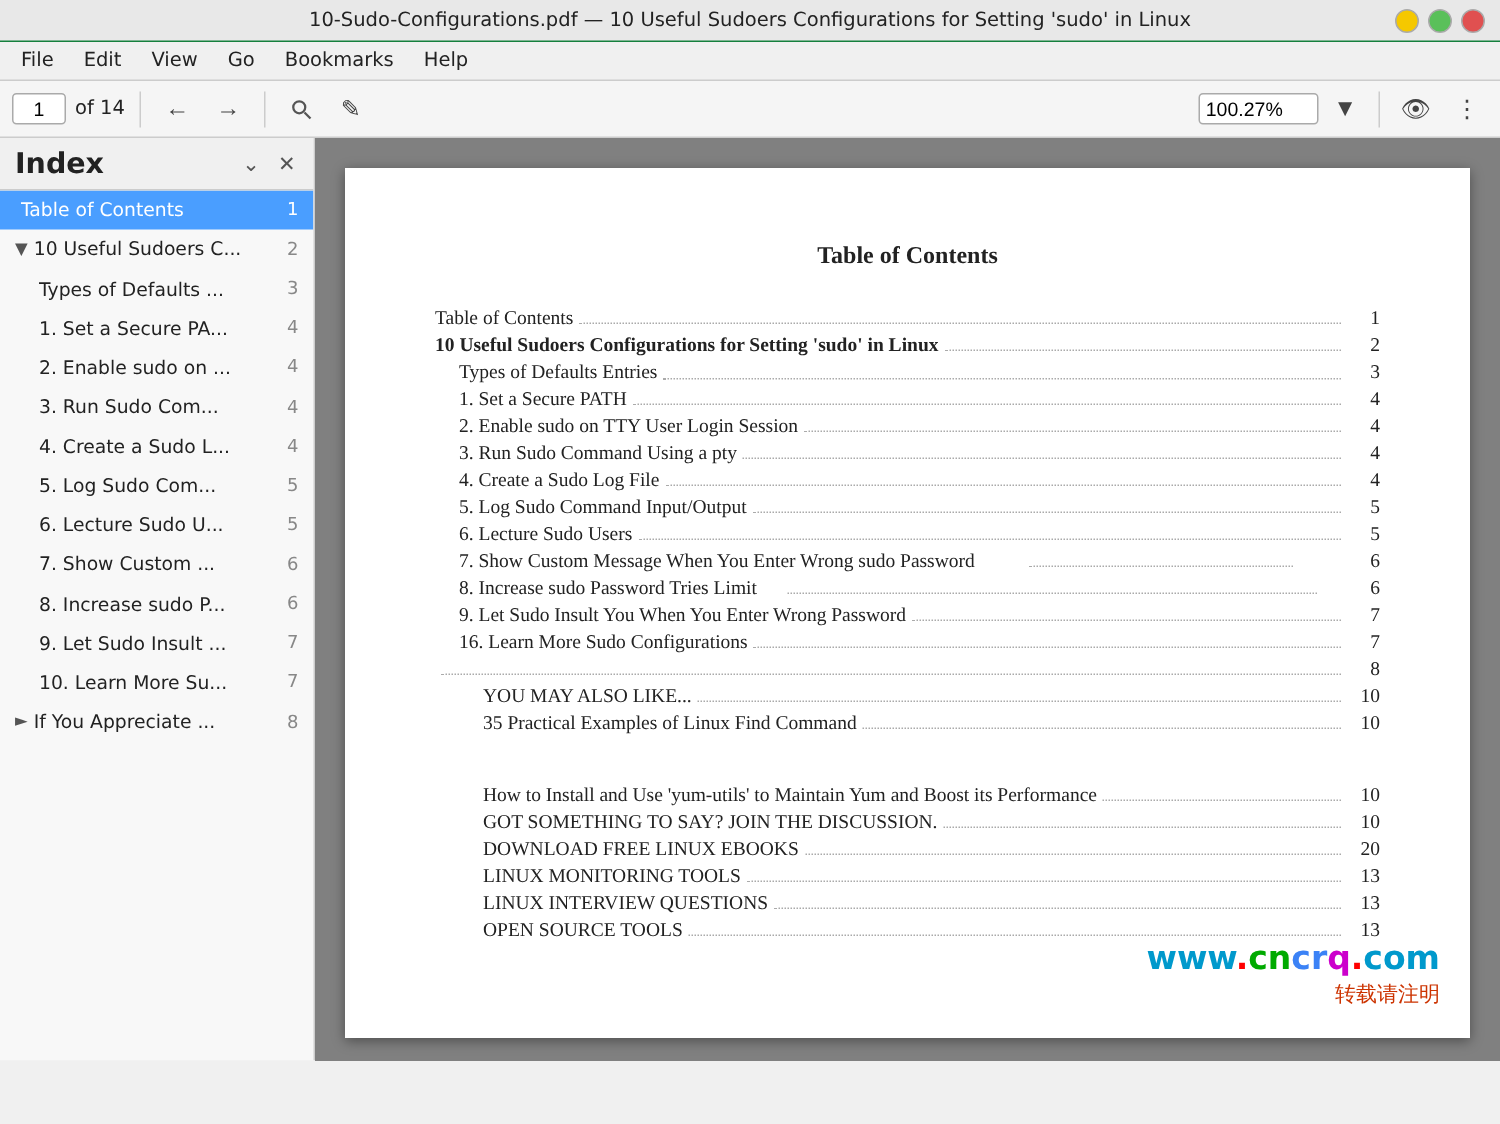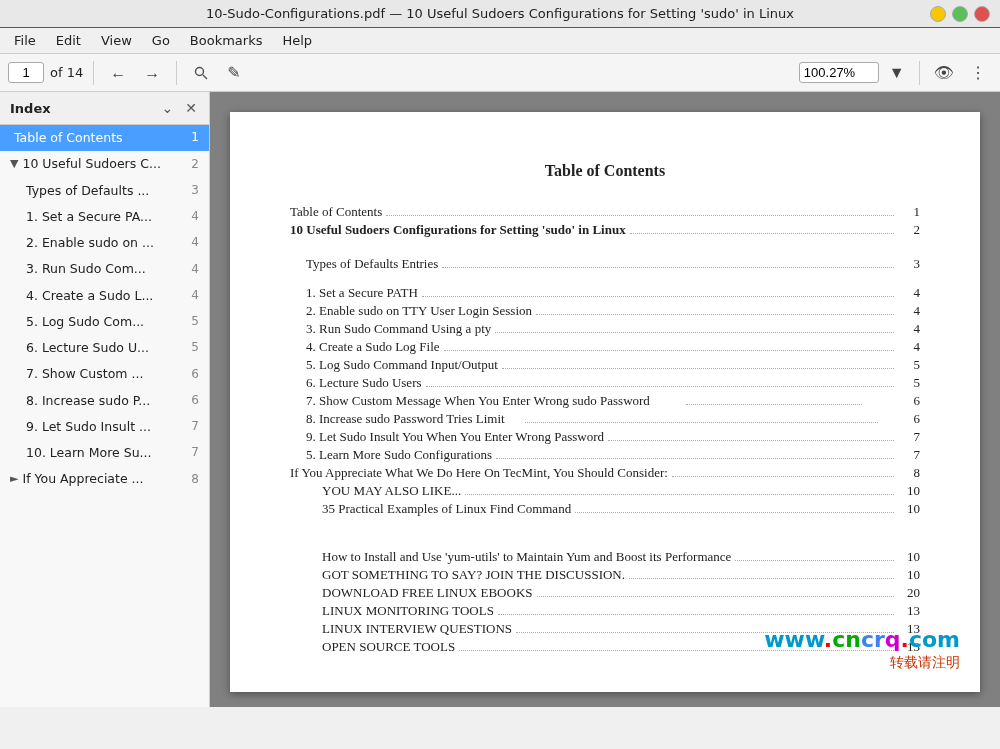--- a/index.html
+++ b/index.html
@@ -105,21 +105,21 @@
       overflow: hidden;
     }
     #sidebar-header {
       display: flex;
       align-items: center;
       justify-content: space-between;
       padding: 6px 10px;
       border-bottom: 1px solid #ccc;
       background: #f0f0f0;
     }
-    .sidebar-header-label { font-size: 13px; font-weight: 600; }
+    .sidebar-header-label { font-size: 19px; font-weight: 600; }
     .sidebar-header-icons { display: flex; gap: 8px; }
     .sidebar-icon-btn {
       background: none; border: none; cursor: pointer;
       font-size: 14px; color: #555; padding: 2px;
       border-radius: 3px;
     }
     #sidebar-list { overflow-y: auto; flex: 1; }
     .sidebar-item {
       display: flex;
       align-items: center;
@@ -315,27 +315,27 @@
       <div class="toc-title">Table of Contents</div>
 
       <div style="width:100%; font-family: serif; font-size: 13px;">
 
         <div class="toc-row" style="margin-bottom:2px;">
           <span class="toc-label">Table of Contents</span>
           <span class="toc-fill"></span>
           <span class="toc-num-right">1</span>
         </div>
 
-        <div class="toc-row" style="margin-bottom:18px;">
+        <div class="toc-row" style="margin-bottom:2px;">
           <span class="toc-label" style="font-weight:bold;">10 Useful Sudoers Configurations for Setting 'sudo' in Linux</span>
           <span class="toc-fill"></span>
           <span class="toc-num-right">2</span>
         </div>
 
-        <div class="toc-row" style="margin-bottom:13px; padding-left:16px;">
+        <div class="toc-row" style="margin-bottom:2px; padding-left:16px;align-items:flex-end;">
           <span class="toc-label">Types of Defaults Entries</span>
           <span class="toc-fill"></span>
           <span class="toc-num-right">3</span>
         </div>
         <div class="toc-row" style="margin-bottom:2px; padding-left:16px;">
           <span class="toc-label">1. Set a Secure PATH</span>
           <span class="toc-fill"></span>
           <span class="toc-num-right">4</span>
         </div>
         <div class="toc-row" style="margin-bottom:2px; padding-left:16px;">
@@ -372,27 +372,26 @@
           <span class="toc-label">8. Increase sudo Password Tries Limit</span>
           <span class="toc-fill"></span>
           <span class="toc-num-right">6</span>
         </div>
         <div class="toc-row" style="margin-bottom:2px; padding-left:16px;">
           <span class="toc-label">9. Let Sudo Insult You When You Enter Wrong Password</span>
           <span class="toc-fill"></span>
           <span class="toc-num-right">7</span>
         </div>
         <div class="toc-row" style="margin-bottom:2px; padding-left:16px;">
-          <span class="toc-label">5. Learn More Sudo Configurations</span>
+          <span class="toc-label">16. Learn More Sudo Configurations</span>
           <span class="toc-fill"></span>
           <span class="toc-num-right">7</span>
         </div>
 
         <div class="toc-row" style="margin-bottom:2px;">
-          <span class="toc-label">If You Appreciate What We Do Here On TecMint, You Should Consider:</span>
           <span class="toc-fill"></span>
           <span class="toc-num-right">8</span>
         </div>
 
         <div class="toc-row" style="margin-bottom:2px; padding-left:32px;">
           <span class="toc-label">YOU MAY ALSO LIKE...</span>
           <span class="toc-fill"></span>
           <span class="toc-num-right">10</span>
         </div>
         <div class="toc-row" style="margin-bottom:2px; padding-left:32px;">

